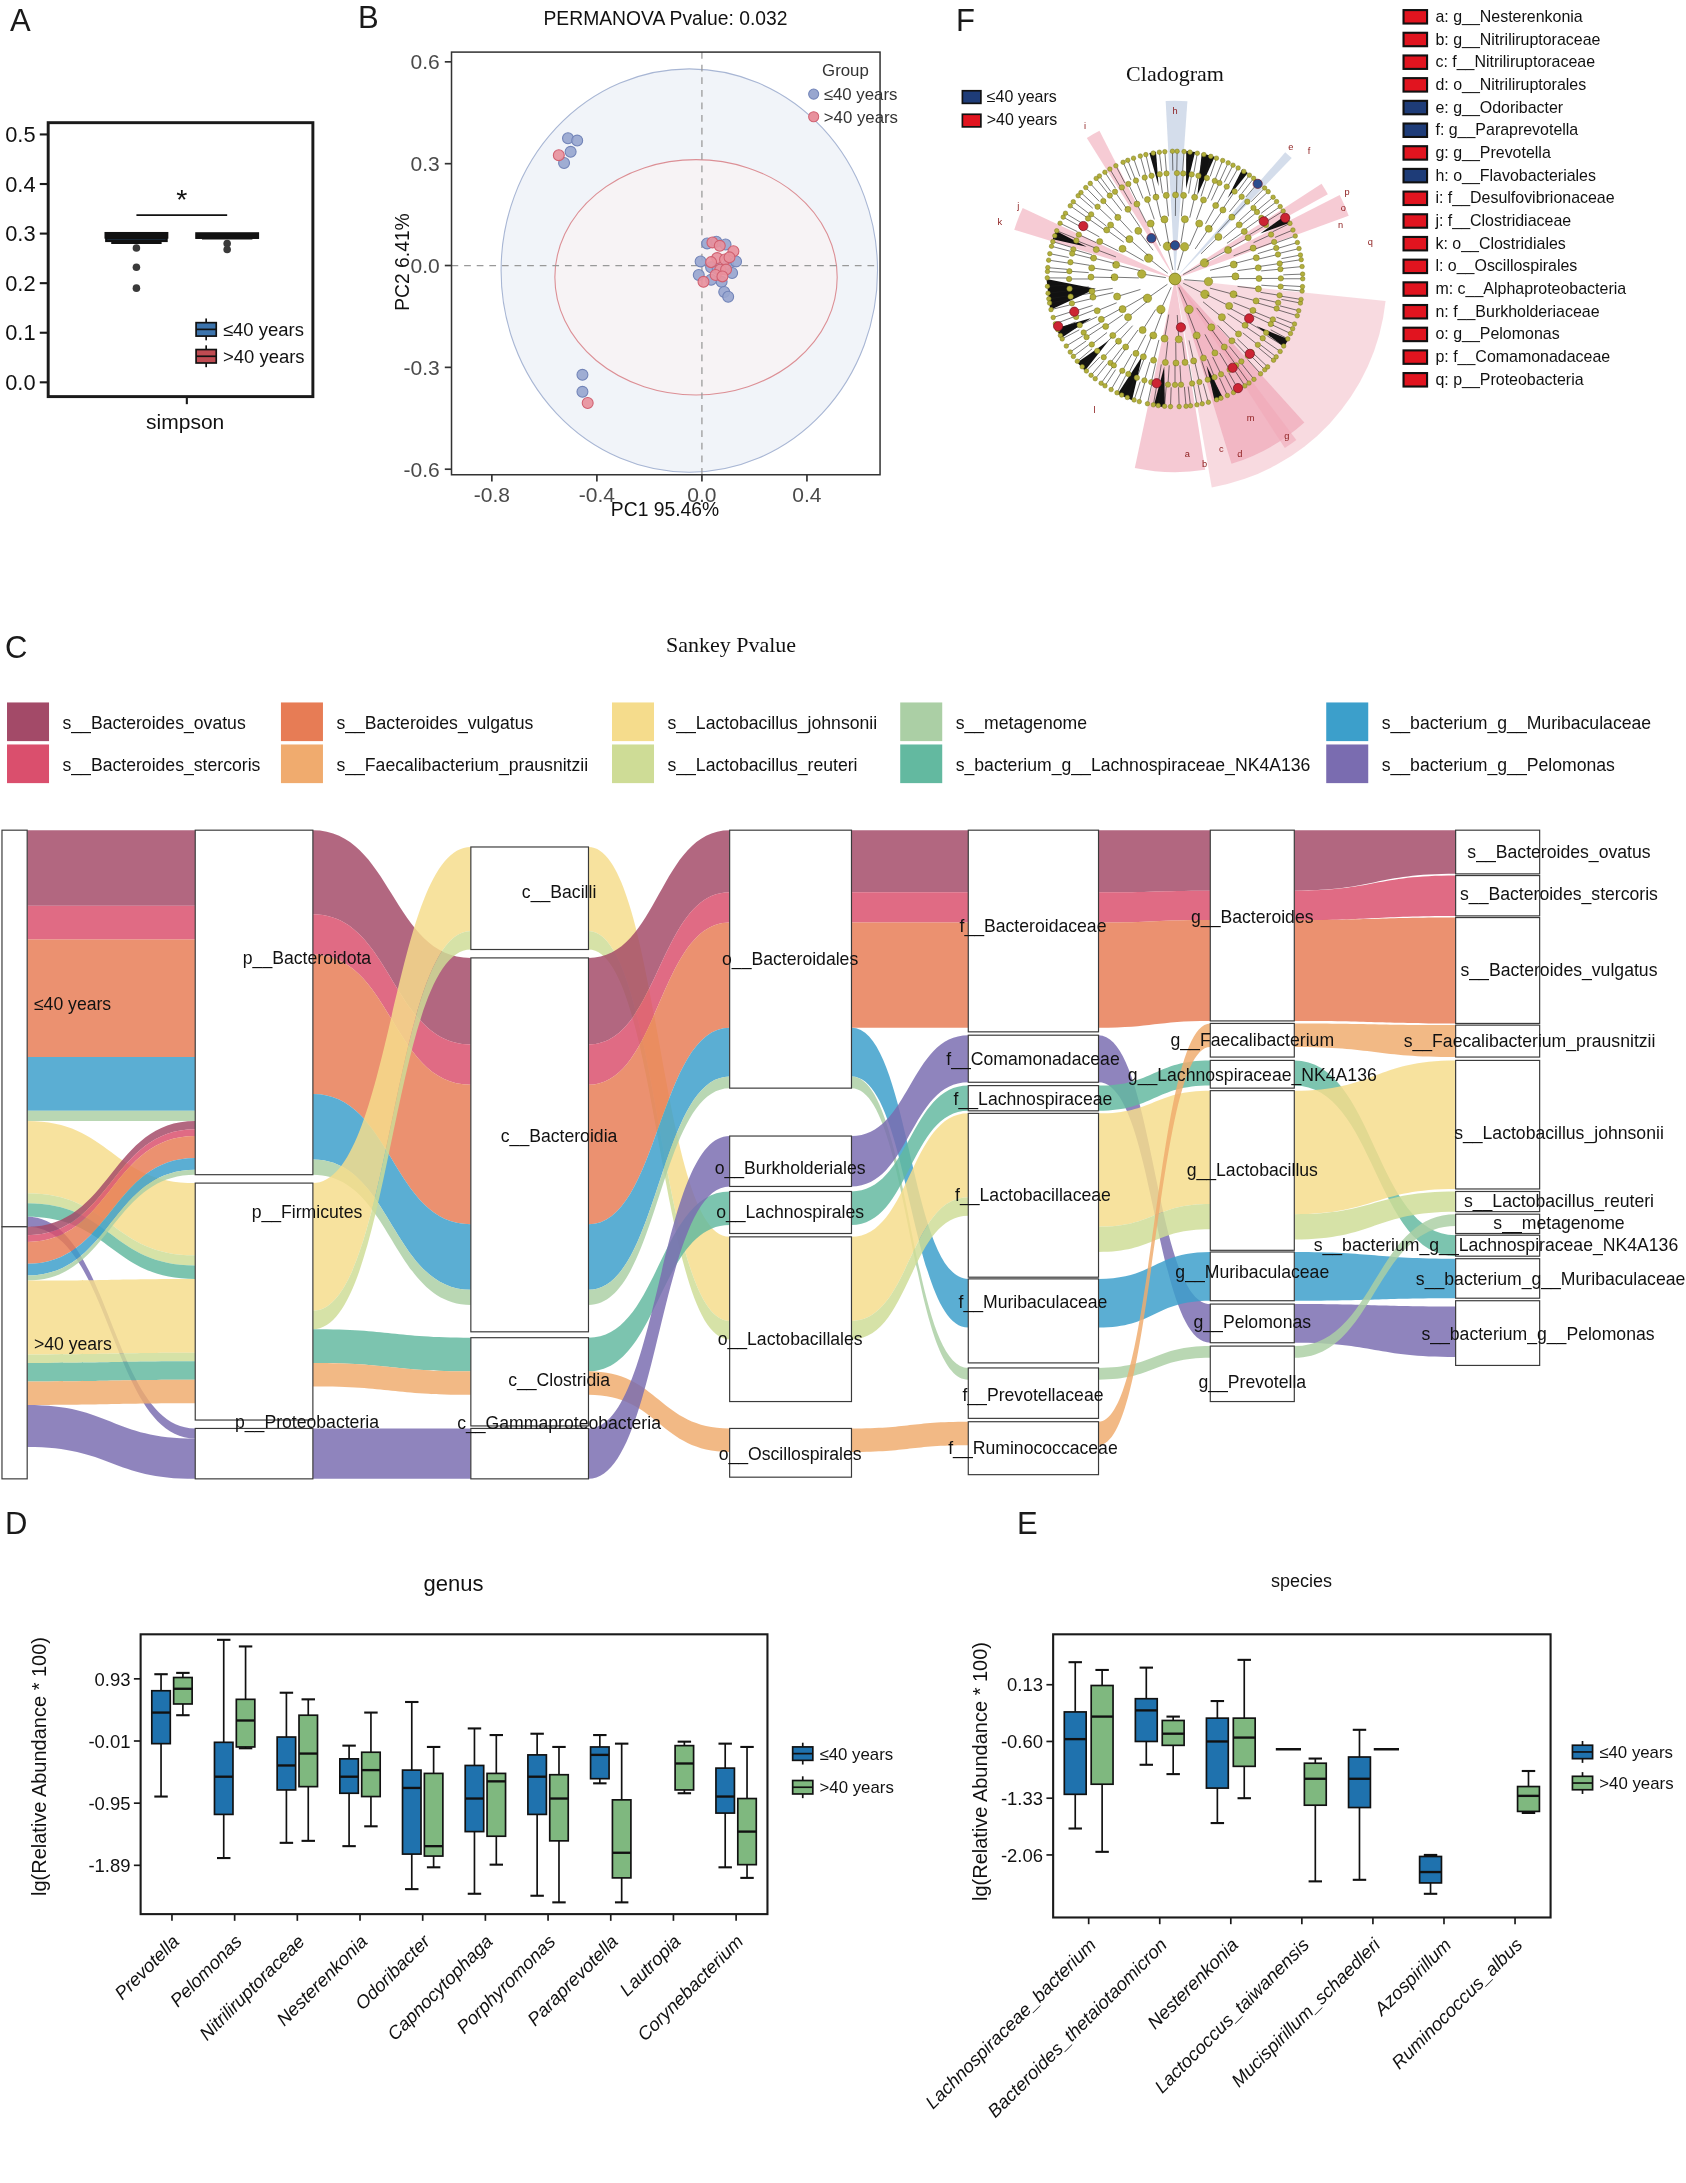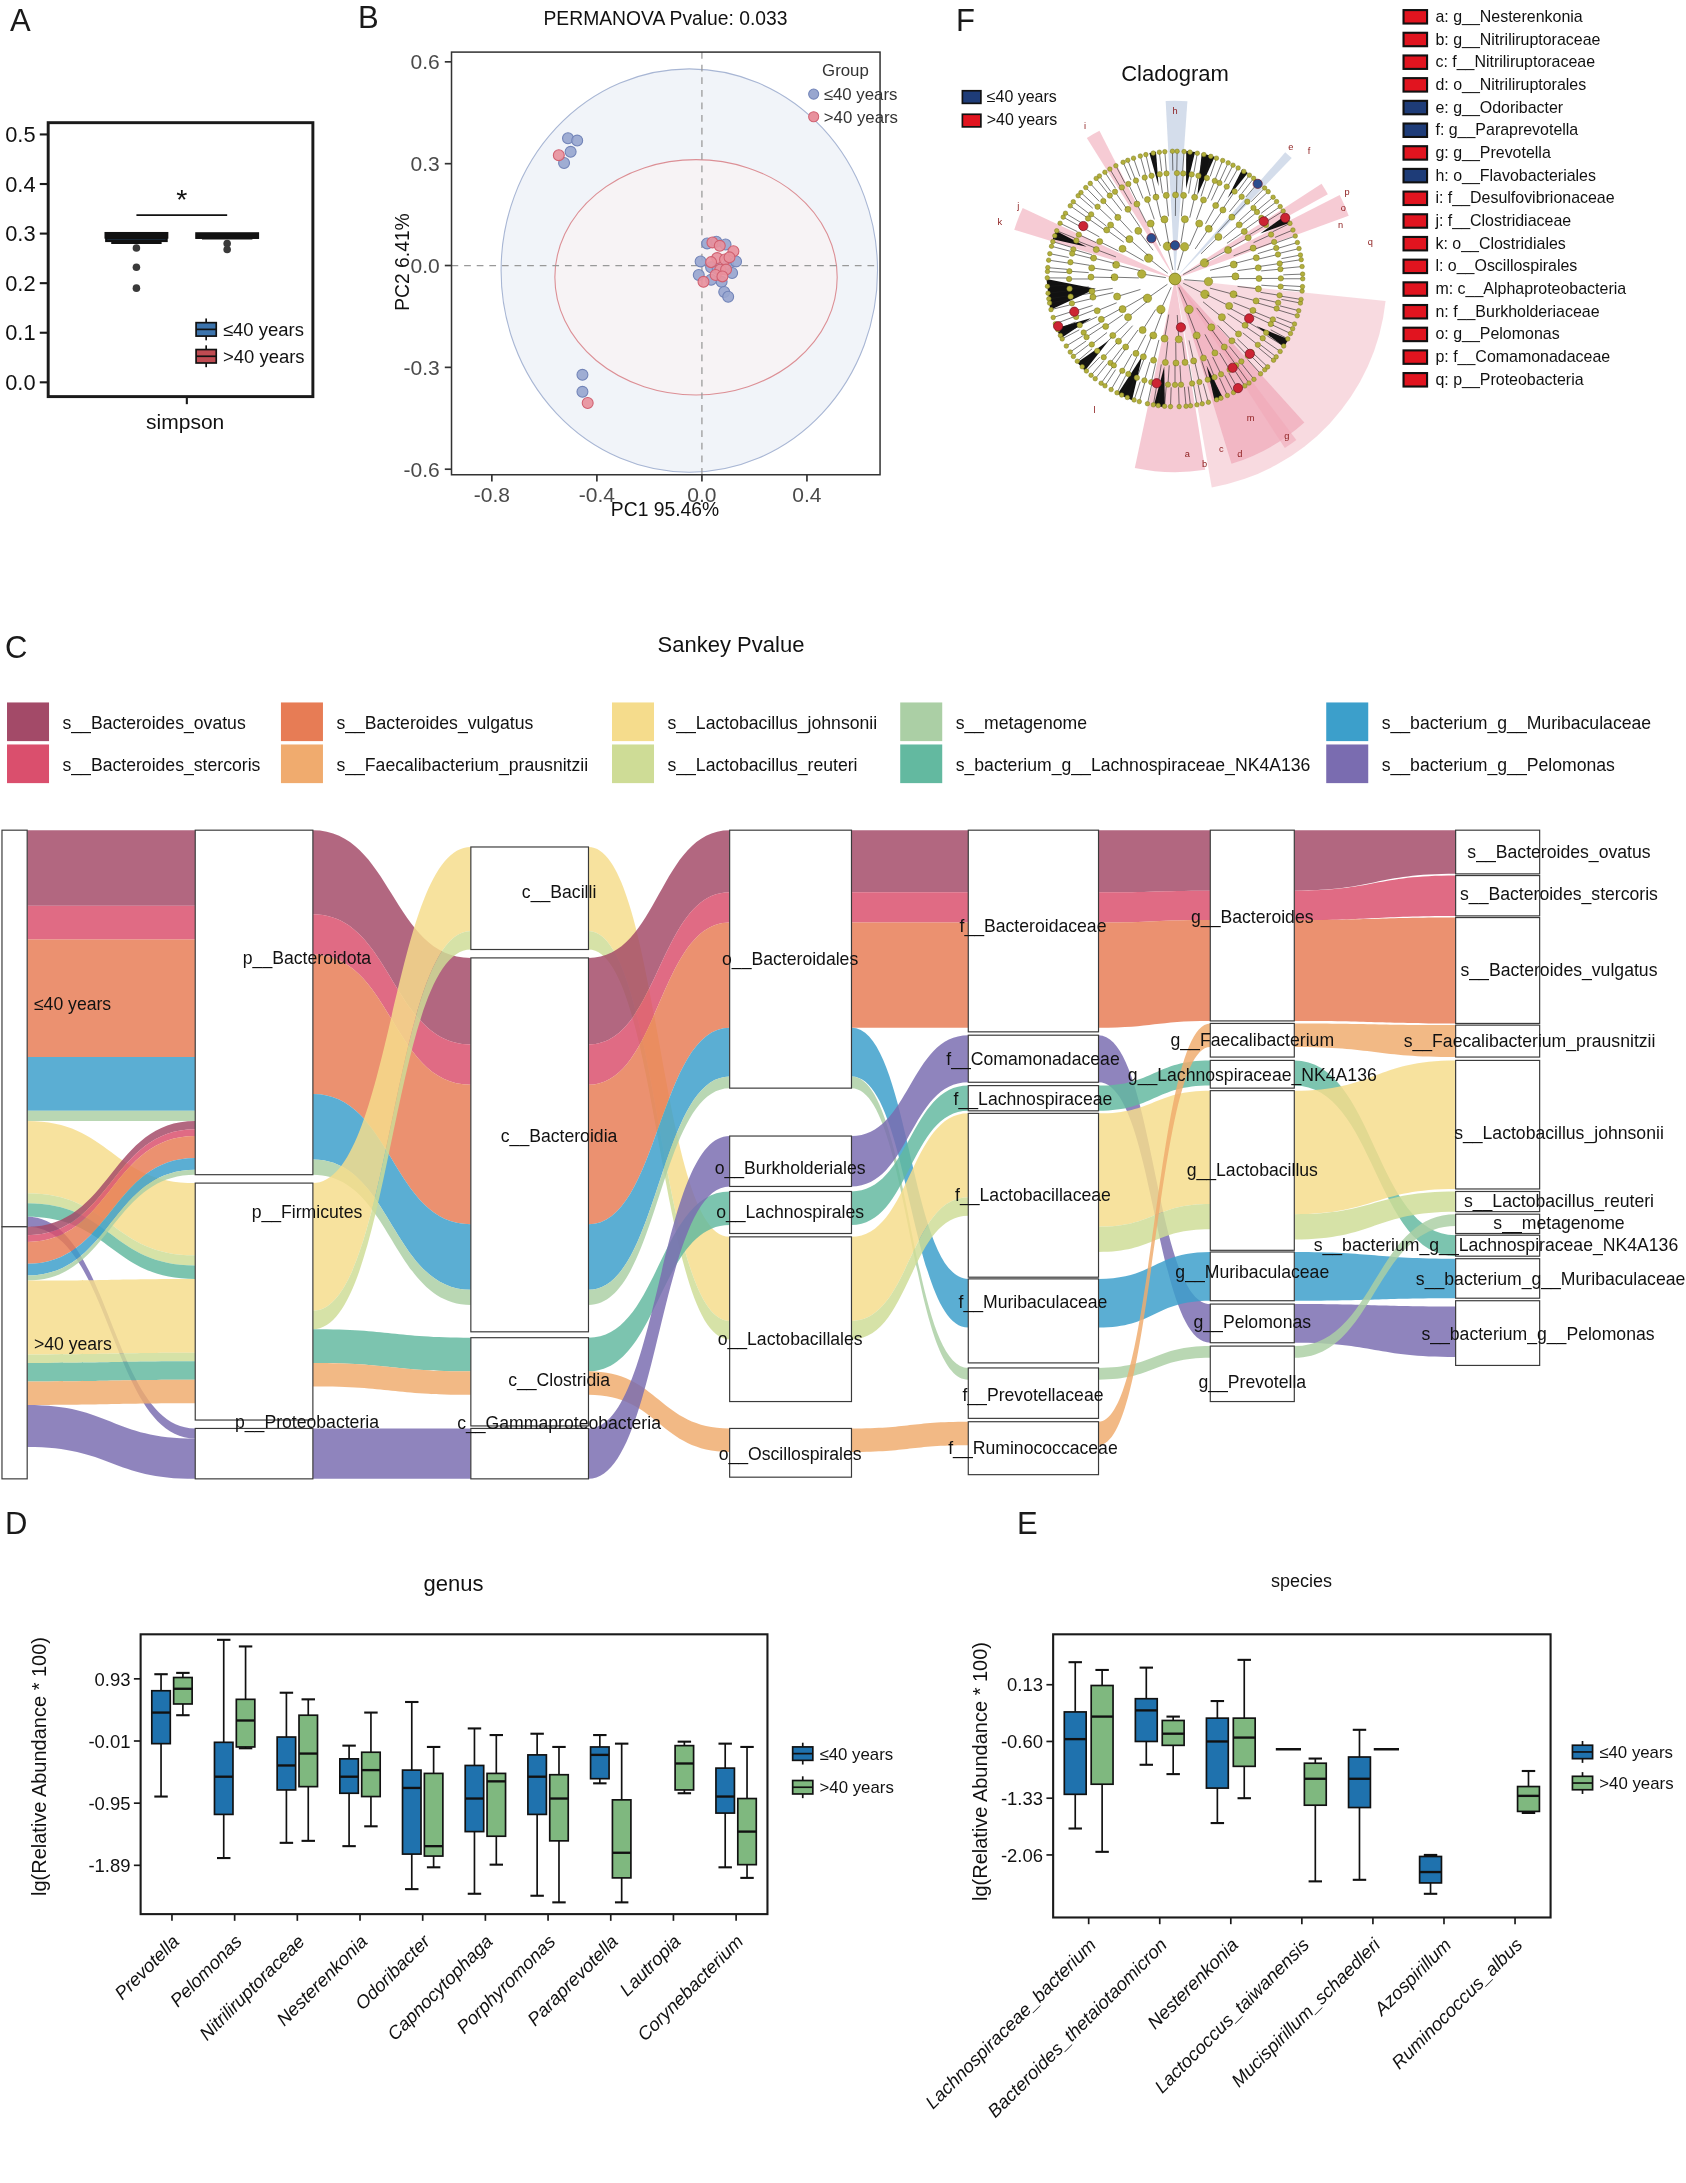--- a/index.html
+++ b/index.html
@@ -1,20 +1,20 @@
 <!DOCTYPE html>
 <html style="font-size:13.4px"><head>
 <meta charset="utf-8">
 <style>
   html,body{margin:0;padding:0;background:#fff;}
   .canvas{position:relative;width:1687px;height:2183px;background:#ffffff;
           font-family:"Liberation Sans","DejaVu Sans",sans-serif;overflow:hidden;}
   .letter{position:absolute;font-size:31px;color:#1a1a1a;}
   .title{position:absolute;text-align:center;font-size:19.3px;color:#111;}
-  .title-lg{position:absolute;text-align:center;font-size:22px;color:#111;}
+  .title-lg{position:absolute;text-align:center;font-size:22px;color:#111;font-family:Liberation Serif, serif;}
   .vlab{position:absolute;text-align:center;font-size:20px;color:#111;transform:rotate(-90deg);}
   svg text{font-family:"Liberation Sans","DejaVu Sans",sans-serif;}
 </style>
 </head>
 <body>
 
 <div class="canvas">
   <svg id="fig" width="1687" height="2183" viewBox="0 0 2007 2598">
       <g>
         <rect x="57" y="146" width="315" height="326" fill="none" stroke="#1a1a1a" stroke-width="3.5"></rect>
@@ -1203,21 +1203,21 @@
       </g>
     </svg>
 
   <div class="letter" style="left:10px;top:3.4px">A</div>
   <div class="letter" style="left:358px;top:0px">B</div>
   <div class="letter" style="left:5px;top:630px">C</div>
   <div class="letter" style="left:5px;top:1506px">D</div>
   <div class="letter" style="left:1017px;top:1506px">E</div>
   <div class="letter" style="left:956px;top:3.4px">F</div>
 
-  <div class="title" style="left:451px;top:8.4px;width:429px">PERMANOVA Pvalue: 0.033</div>
+  <div class="title" style="left:451px;top:8.4px;width:429px">PERMANOVA Pvalue: 0.032</div>
   <div class="title-lg" style="left:353px;top:632px;width:756px">Sankey Pvalue</div>
   <div class="title-lg" style="left:1053px;top:61px;width:244px">Cladogram</div>
   <div class="title" style="left:140px;top:1571px;width:627px;font-size:22px">genus</div>
   <div class="title" style="left:1053px;top:1571px;width:497px;font-size:18px">species</div>
 
   <div class="vlab" style="left:235px;top:251px;width:336px;font-size:19.3px">PC2 6.41%</div>
   <div class="title" style="left:539px;top:499px;width:252px">PC1 95.46%</div>
   <div class="vlab" style="left:-129px;top:1755px;width:336px">lg(Relative Abundance * 100)</div>
   <div class="vlab" style="left:812px;top:1760px;width:336px">lg(Relative Abundance * 100)</div>
 </div>

